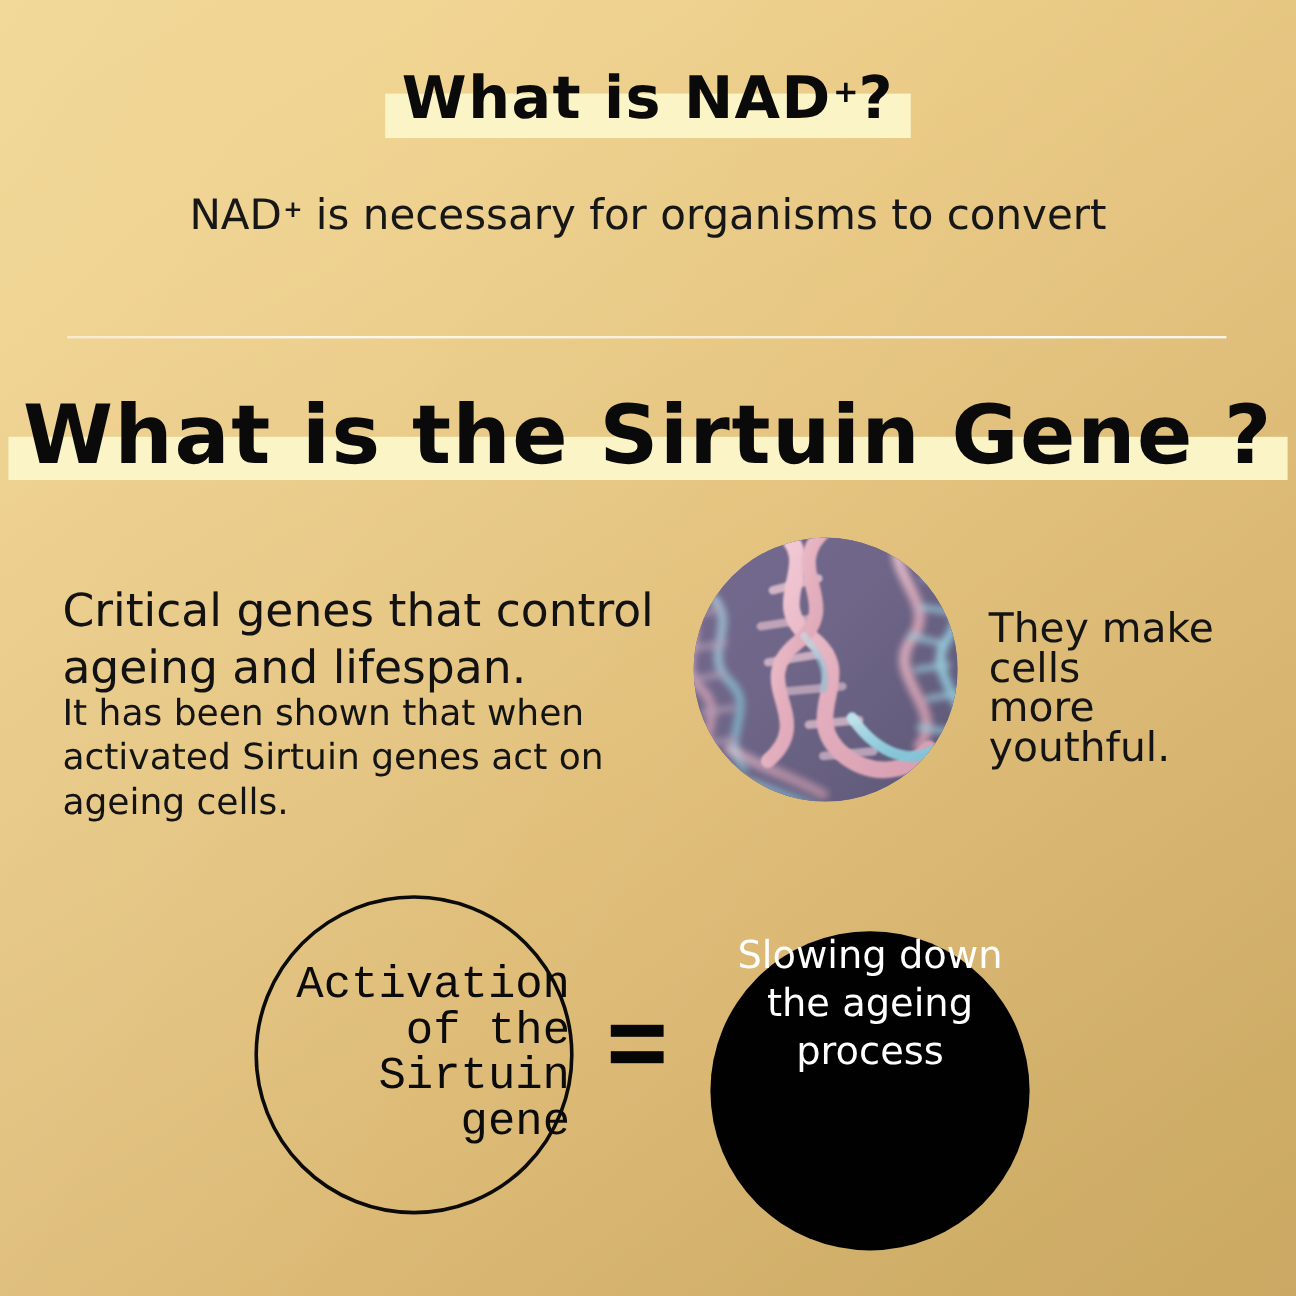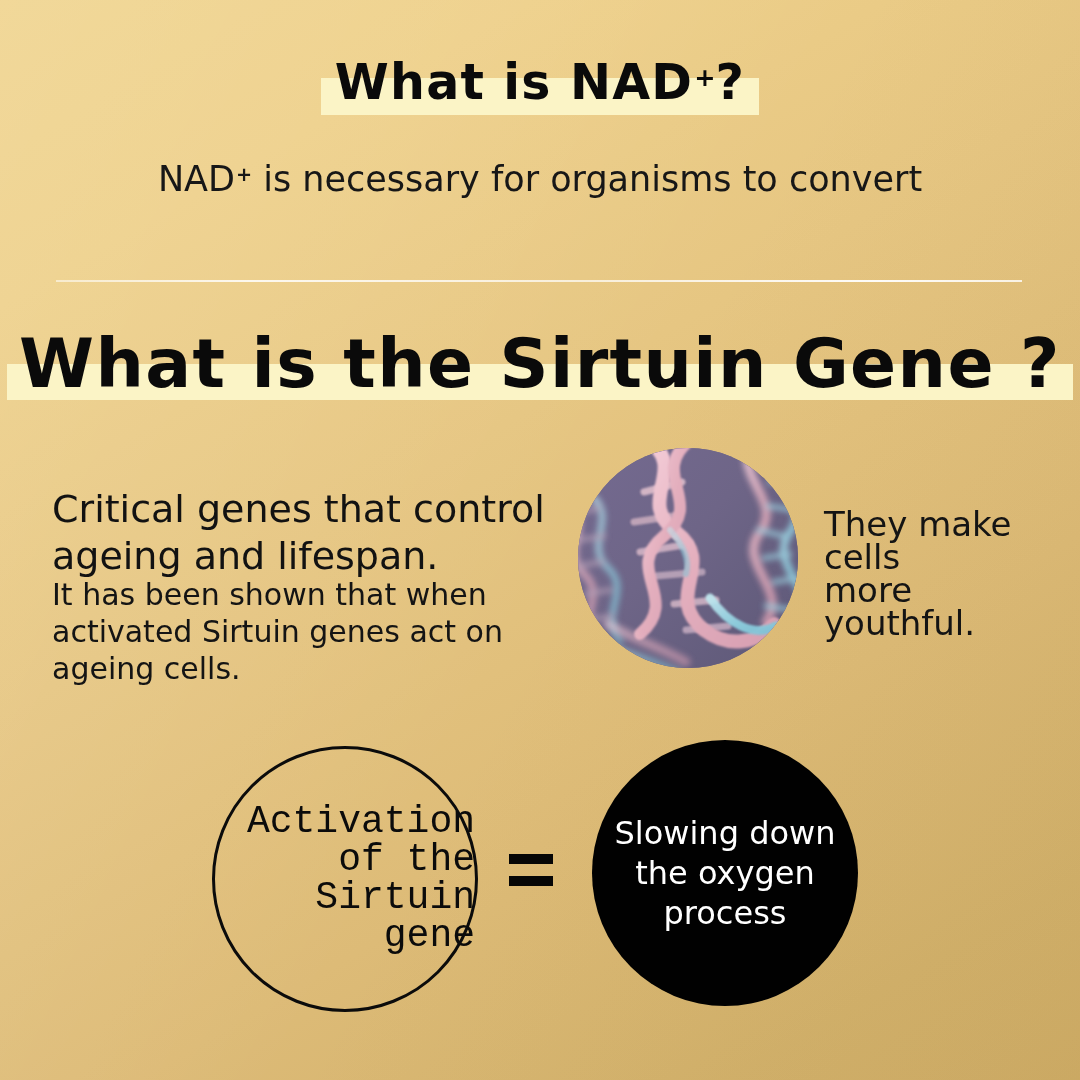--- a/index.html
+++ b/index.html
@@ -244,27 +244,26 @@
     width: 44px;
     height: 10px;
     background: #060606;
   }
   .equals .bar.b1 { top: 2px; }
   .equals .bar.b2 { top: 24px; }
 
   .circle-solid {
     position: absolute;
     left: 592px;
-    top: 740px;
+    top: 776px;
     width: 266px;
     height: 266px;
     border-radius: 50%;
     background: #010101;
     display: flex;
-    align-items: center;
     justify-content: center;
   }
   .circle-solid .ctext {
     text-align: center;
     font-size: 32px;
     line-height: 40px;
     color: #ffffff;
     font-weight: 400;
   }
 
@@ -401,18 +400,18 @@
   </div>
 
   <div class="equals">
     <span class="bar b1"></span>
     <span class="bar b2"></span>
   </div>
 
   <div class="circle-solid">
     <div class="ctext">
       <span class="nl">Slowing down</span>
-      <span class="nl">the oxygen</span>
+      <span class="nl">the ageing</span>
       <span class="nl">process</span>
     </div>
   </div>
 
 </div>
 
 </body></html>

